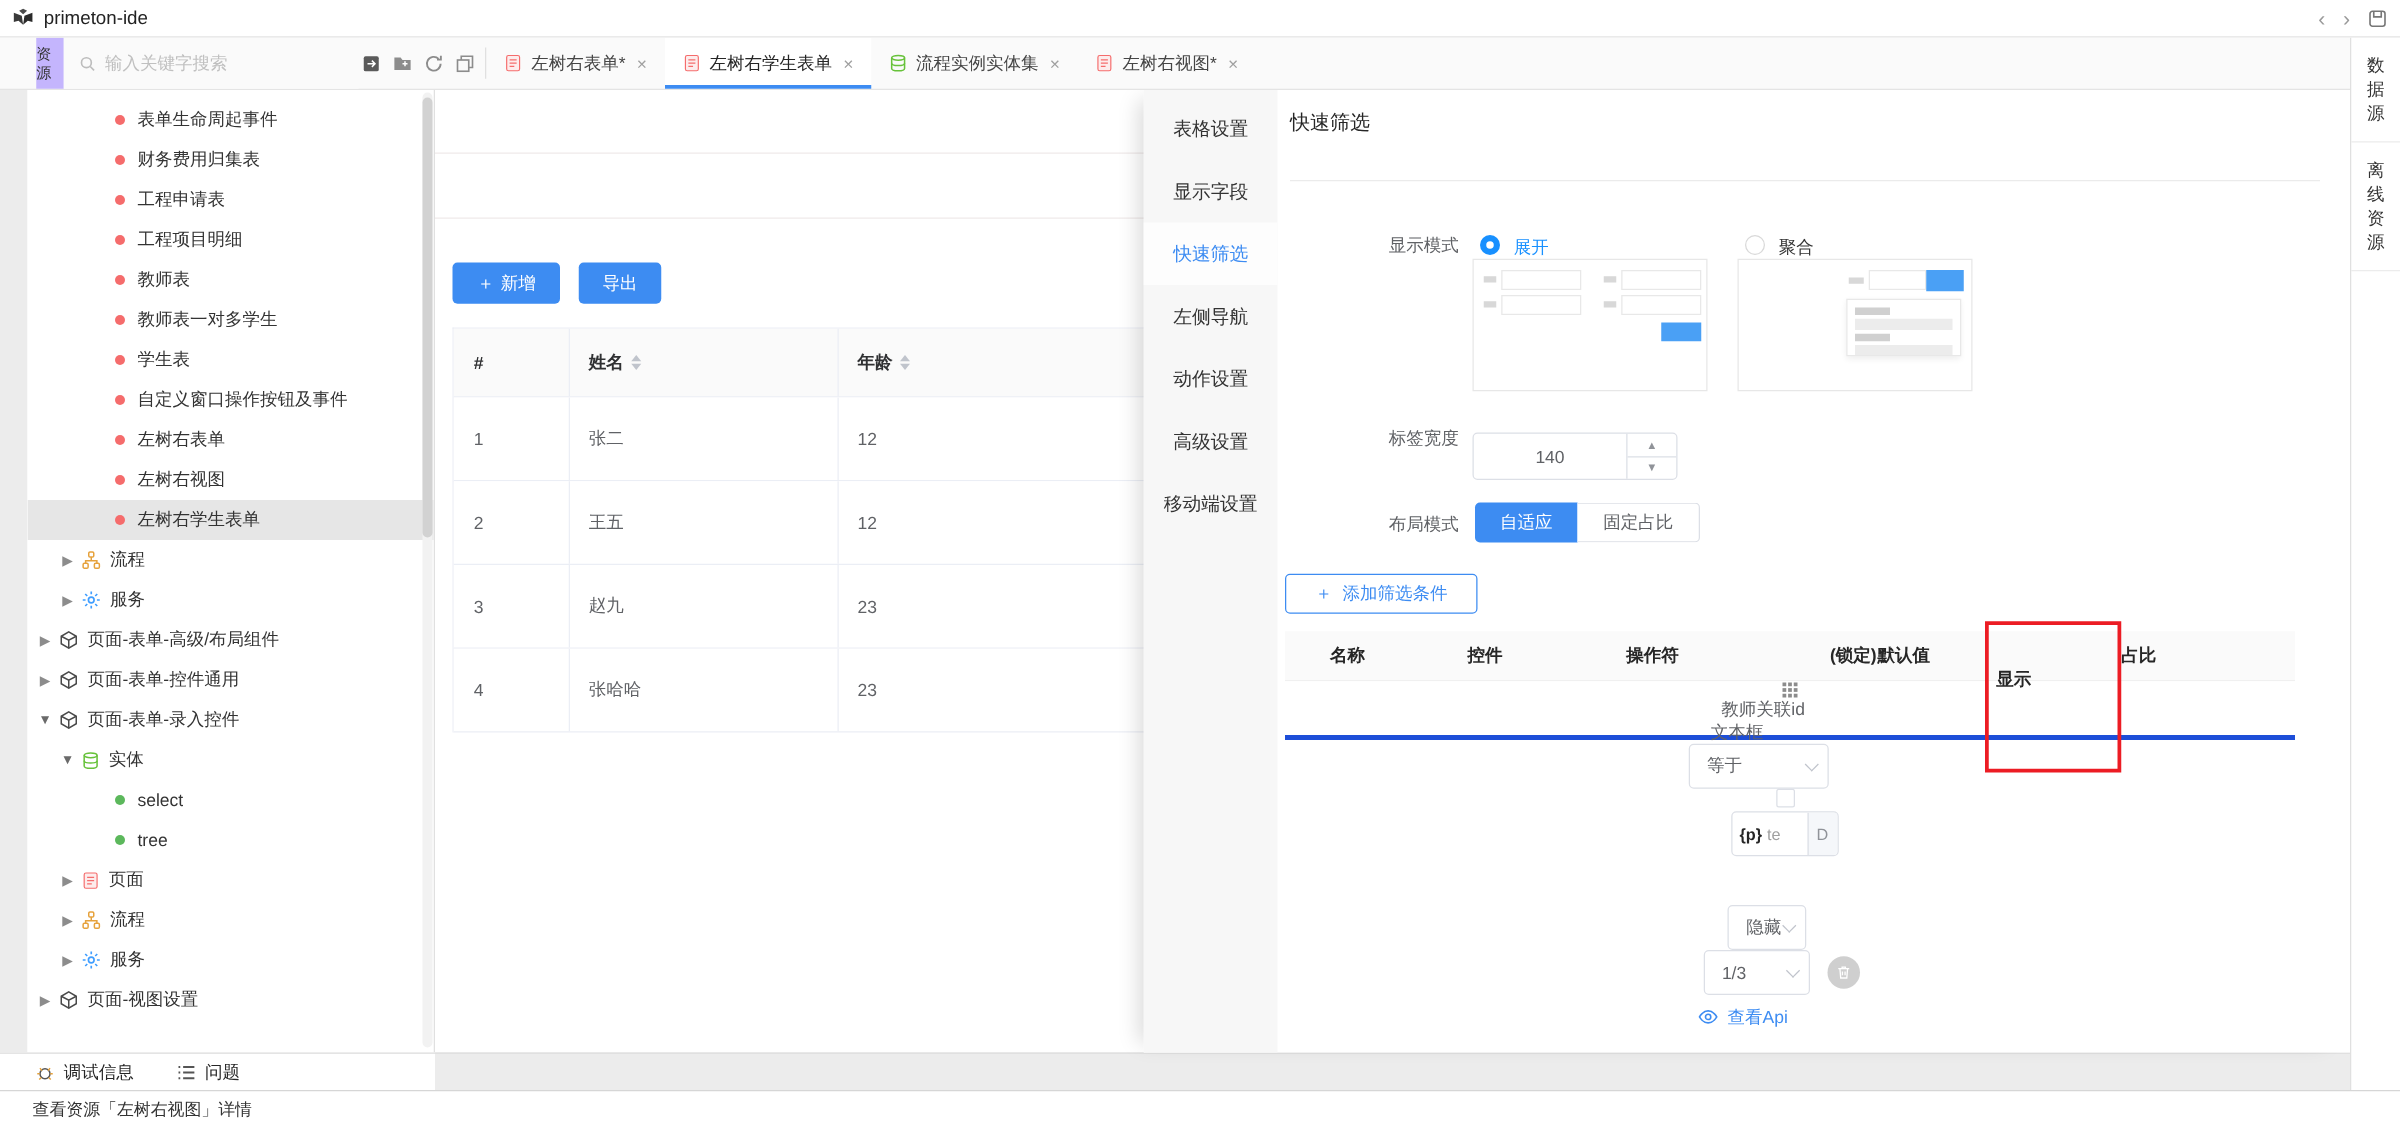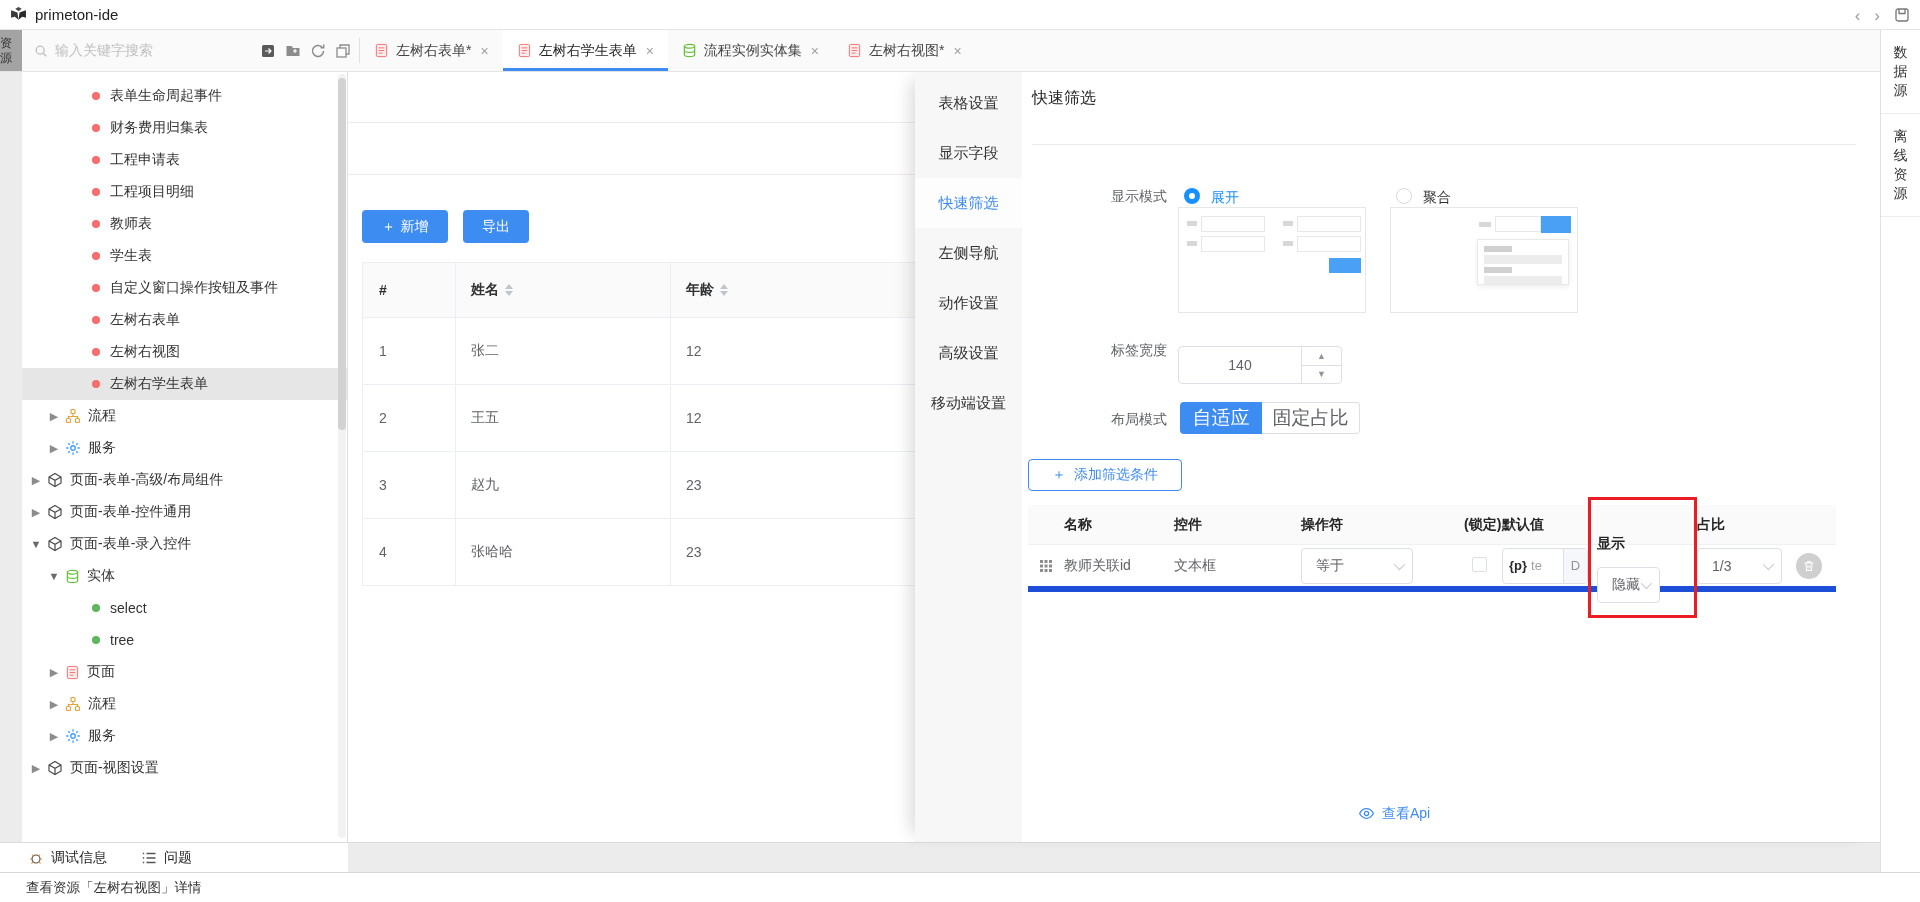--- a/index.html
+++ b/index.html
@@ -12,22 +12,22 @@
   
   .titlebar { position:absolute; left:0; top:0; width:1920px; height:30px; background:#fff;
     border-bottom:1px solid #e4e4e4; display:flex; align-items:center; padding-left:10px; z-index:30;}
   .app-title { font-size:15px; color:#222; margin-left:8px; }
   .titlebar-right { position:absolute; right:10px; top:0; height:30px; display:flex; align-items:center; gap:14px; }
   .navchev { font-size:17px; color:#9a9a9a; line-height:1; cursor:default; }
 
   
   .toolrow { position:absolute; left:0; top:30px; width:1880px; height:42px; background:#fafafa;
     border-bottom:1px solid #e4e4e4; display:flex; align-items:stretch; z-index:20;}
-  .res-rail { width:22px; background:#a3a3a3; display:flex; flex-direction:column; align-items:center;
-    justify-content:center; font-size:12px; color:#333; line-height:15px; }
+  .res-rail { width:22px; background:#c4b5fd; display:flex; flex-direction:column; align-items:center;
+    justify-content:center; font-size:12px; color:#333; line-height:15px;margin-left:29px; }
   .searchbox { width:236px; display:flex; align-items:center; padding-left:12px; gap:7px; color:#c0c0c0; background:#fafafa; }
   .tool-icons { display:flex; align-items:center; gap:9px; padding:0 8px 0 2px; }
   .tool-icons span { display:inline-flex; }
   .vsep { width:1px; background:#e0e0e0; margin:8px 0; }
   .tabs { display:flex; align-items:stretch; }
   .tab { display:flex; align-items:center; gap:7px; padding:0 14px; font-size:14px; color:#454545; position:relative; }
   .tab .close { color:#a0a0a0; font-size:14px; margin-left:2px; }
   .tab.active { background:#fff; color:#262626; }
   .tab.active::after { content:""; position:absolute; left:0; right:0; bottom:0; height:3px; background:#3d8cf2; }
 
@@ -106,32 +106,32 @@
   .pc-bar { position:absolute; background:#ececec; }
   .pc-bar.dark { background:#d0d0d0; }
 
   .inputnum { position:absolute; left:156px; top:274px; width:164px; height:38px; border:1px solid #dcdfe6;
     border-radius:4px; display:flex; background:#fff;}
   .inputnum .val { width:122px; display:flex; align-items:center; justify-content:center; color:#606266; }
   .inputnum .handlers { flex:1; border-left:1px solid #dcdfe6; display:flex; flex-direction:column; }
   .inputnum .handlers div { flex:1; display:flex; align-items:center; justify-content:center; font-size:9px; color:#909399; }
   .inputnum .handlers div:first-child { border-bottom:1px solid #dcdfe6; }
 
-  .seg { position:absolute; left:158px; top:330px; height:32px; display:flex; font-size:19px; }
+  .seg { position:absolute; left:158px; top:330px; height:32px; display:flex; font-size:14px; }
   .seg .on { width:82px; background:#3d8cf2; color:#fff; display:flex; align-items:center; justify-content:center; border-radius:4px 0 0 4px;}
   .seg .off { width:98px; background:#fff; color:#606266; border:1px solid #dcdfe6; border-left:none;
     display:flex; align-items:center; justify-content:center; border-radius:0 4px 4px 0;}
 
   .addfilter { position:absolute; left:6px; top:387px; width:154px; height:32px; border:1px solid #3d8cf2;
     border-radius:4px; background:#fff; color:#3d8cf2; font-size:14px; display:flex; align-items:center;
     justify-content:center; gap:8px; font-family:inherit;}
 
   .ftable { position:absolute; left:6px; top:433px; width:808px; font-size:14px; }
   .fhead { display:flex; height:40px; background:#fafafa; align-items:center; font-weight:bold; color:#262626; border-bottom:1px solid #f0f0f0;}
-  .frow { display:flex; height:47px; align-items:center; color:#606266; border-bottom:6px solid #1d4ed8; background:#fff;}
+  .frow { display:flex; height:47px; align-items:center; color:#606266; border-bottom:4px solid #1d4ed8; background:#fff;flex-direction:column;}
   .fc0{width:36px; display:flex; justify-content:center;} .fc1{width:110px;} .fc2{width:127px;}
   .fc3{width:163px;} .fc4{width:38px;} .fc5{width:95px;} .fc6{width:100px;margin-top:39px;} .fc7{width:139px; display:flex; align-items:center;}
   .sel-box { height:36px; border:1px solid #dcdfe6; border-radius:4px; background:#fff; display:inline-flex;
     align-items:center; justify-content:space-between; padding:0 10px 0 14px; color:#606266; }
   .chev { width:8px; height:8px; border-right:1.5px solid #c0c4cc; border-bottom:1.5px solid #c0c4cc;
     transform:rotate(45deg) translateY(-2px); flex:0 0 8px;}
   .cbox { width:15px; height:15px; border:1px solid #dcdfe6; border-radius:2px; background:#fff; display:inline-block; margin-left:8px;}
   .defval { width:86px; height:36px; border:1px solid #dcdfe6; border-radius:4px; display:flex; align-items:center; overflow:hidden; background:#fff;}
   .defval .p { font-weight:bold; color:#262626; font-size:13px; padding-left:6px; }
   .defval .t { color:#a0a0a0; font-size:13px; padding-left:4px; flex:1; }
@@ -266,20 +266,24 @@
       <span class="dot red"></span>
       <span>工程申请表</span>
     </div>
   <div class="titem lv3">
       <span class="dot red"></span>
       <span>工程项目明细</span>
     </div>
   <div class="titem lv3">
       <span class="dot red"></span>
       <span>教师表</span>
+    </div>
+  <div class="titem lv3">
+      <span class="dot red"></span>
+      <span>教师表一对多学生</span>
     </div>
   <div class="titem lv3">
       <span class="dot red"></span>
       <span>学生表</span>
     </div>
   <div class="titem lv3">
       <span class="dot red"></span>
       <span>自定义窗口操作按钮及事件</span>
     </div>
   <div class="titem lv3">

